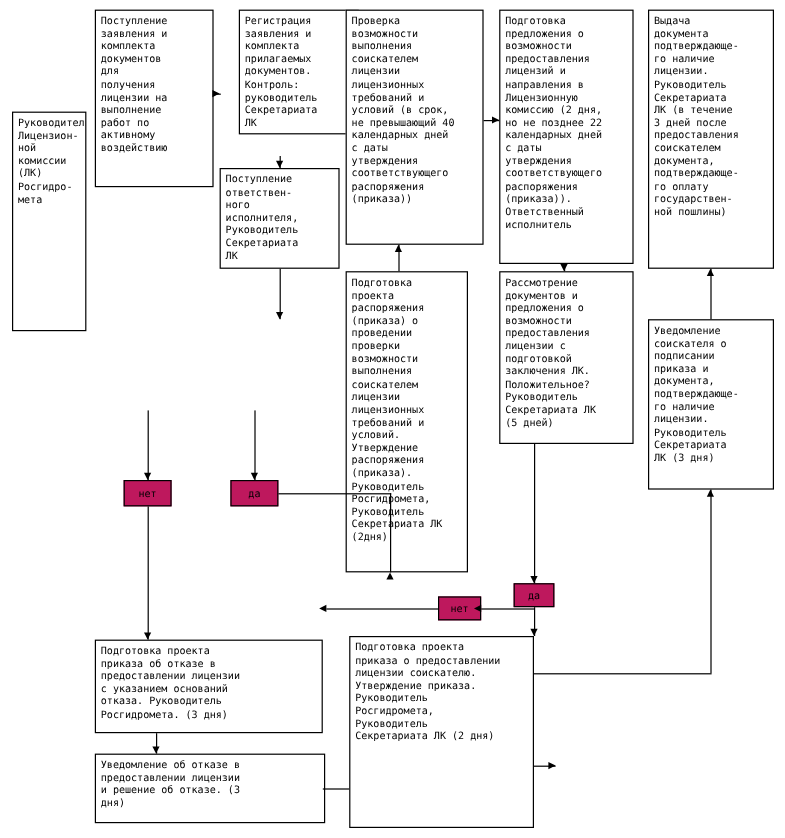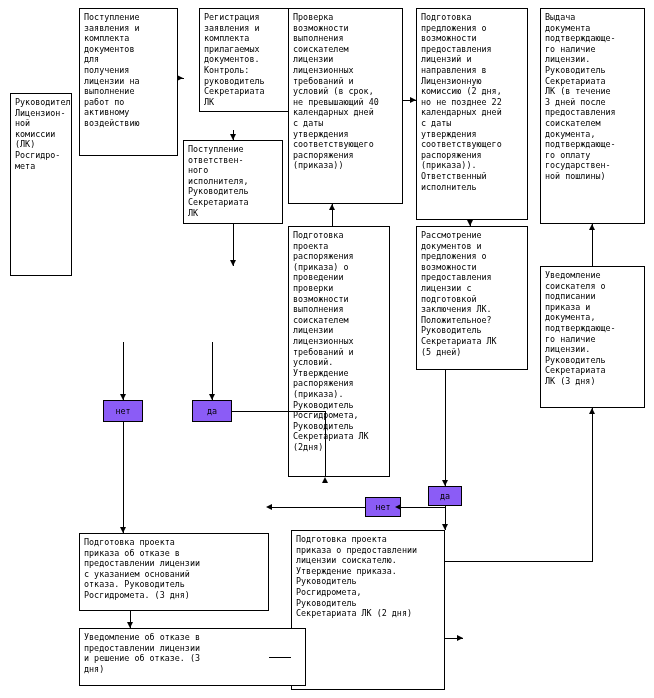--- a/index.html
+++ b/index.html
@@ -28,21 +28,21 @@
     color: #000000;
     padding: 3px 3px 2px 4px;
     white-space: pre-wrap;
     overflow: hidden;
     letter-spacing: 0px;
   }
   .label-box {
     position: absolute;
     box-sizing: border-box;
     border: 1px solid #000000;
-    background: #8b5cf6;
+    background: #be185d;
     font-family: "DejaVu Sans Mono", monospace;
     font-size: 8.4px;
     line-height: 10.6px;
     color: #000000;
     display: flex;
     align-items: center;
     justify-content: center;
     white-space: pre;
   }
   .ln {
@@ -228,21 +228,21 @@
 
   <div class="box" style="left:291px; top:530px; width:154px; height:160px;">Подготовка проекта
 приказа о предоставлении
 лицензии соискателю.
 Утверждение приказа.
 Руководитель
 Росгидромета,
 Руководитель
 Секретариата ЛК (2 дня)</div>
 
-  <div class="box" style="left:79px; top:628px; width:227px; height:58px;">Уведомление об отказе в
+  <div class="box" style="left:79px; top:628px; width:192px; height:58px;">Уведомление об отказе в
 предоставлении лицензии
 и решение об отказе. (3
 дня)</div>
 
 
   <div class="label-box" style="left:103px; top:400px; width:40px; height:22px;">нет</div>
 
   <div class="label-box" style="left:192px; top:400px; width:40px; height:22px;">да</div>
 
   <div class="label-box" style="left:365px; top:497px; width:36px; height:20px;">нет</div>

